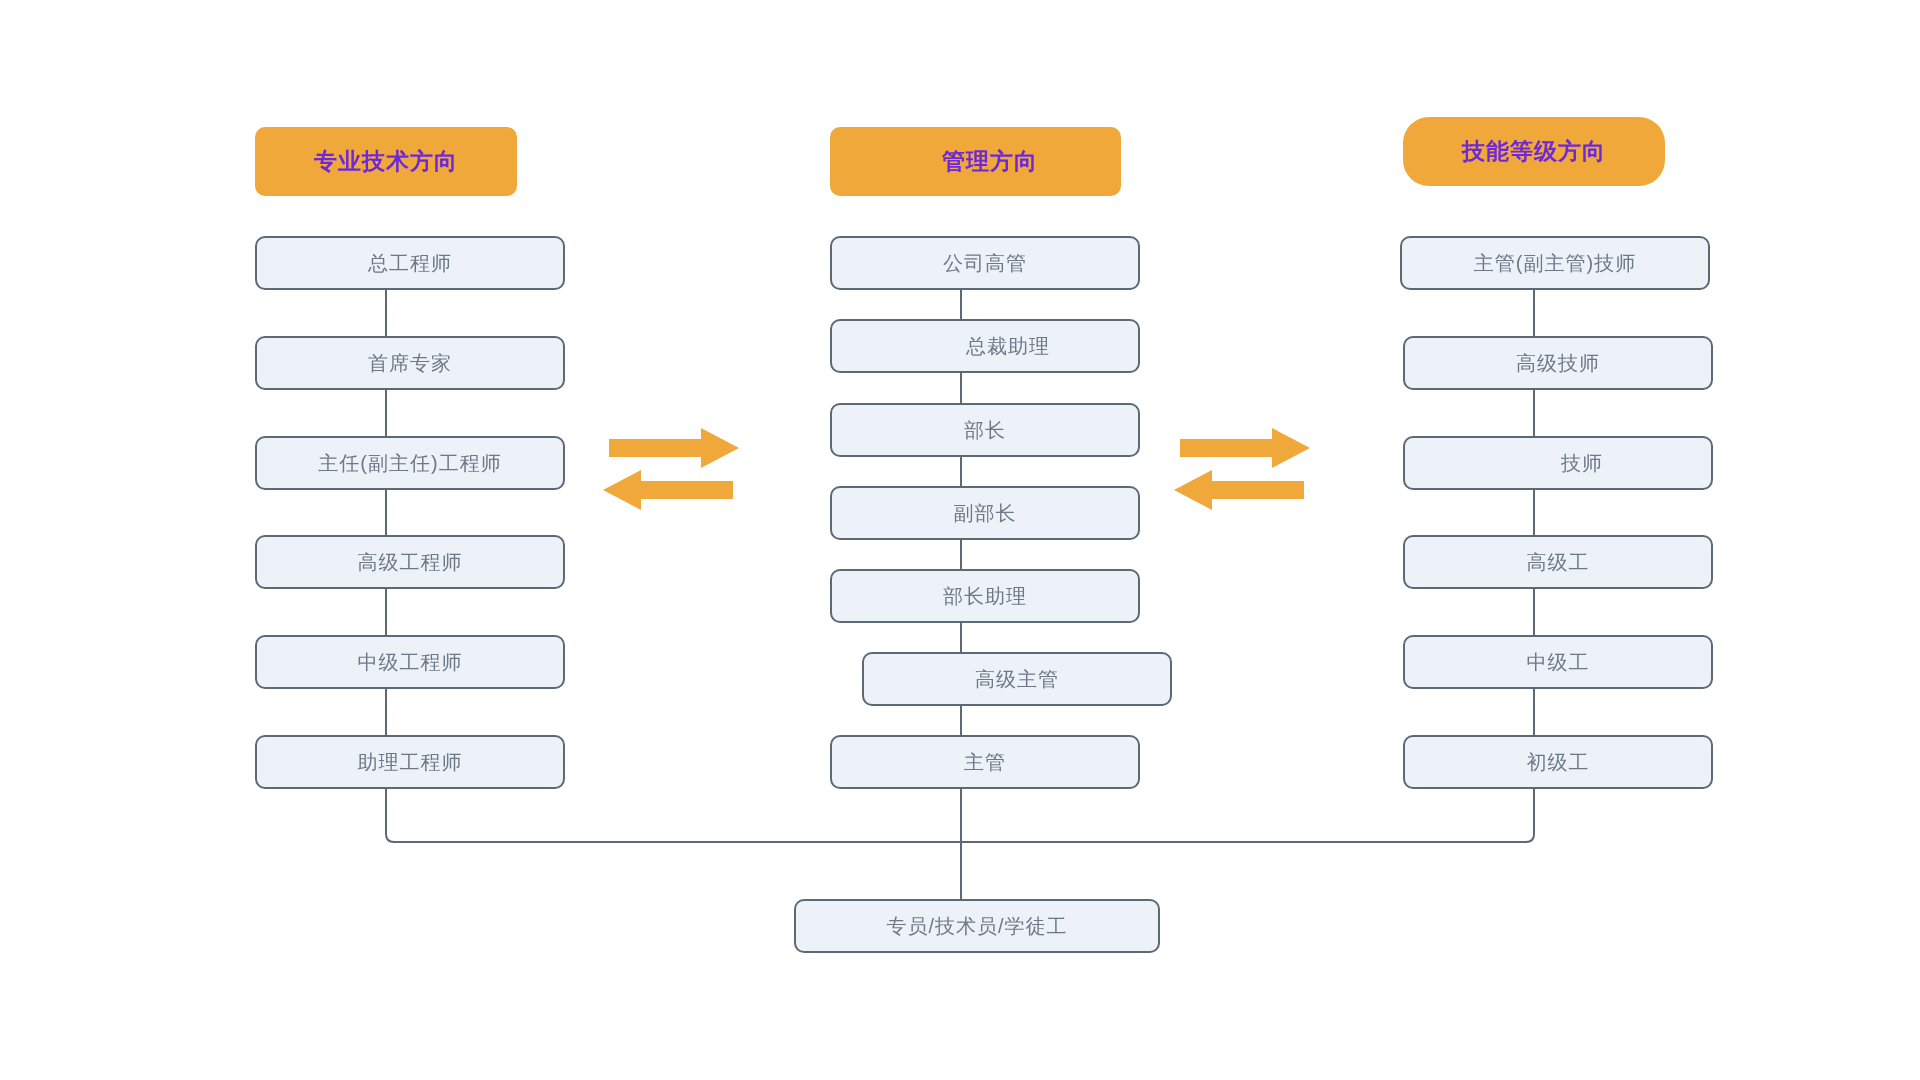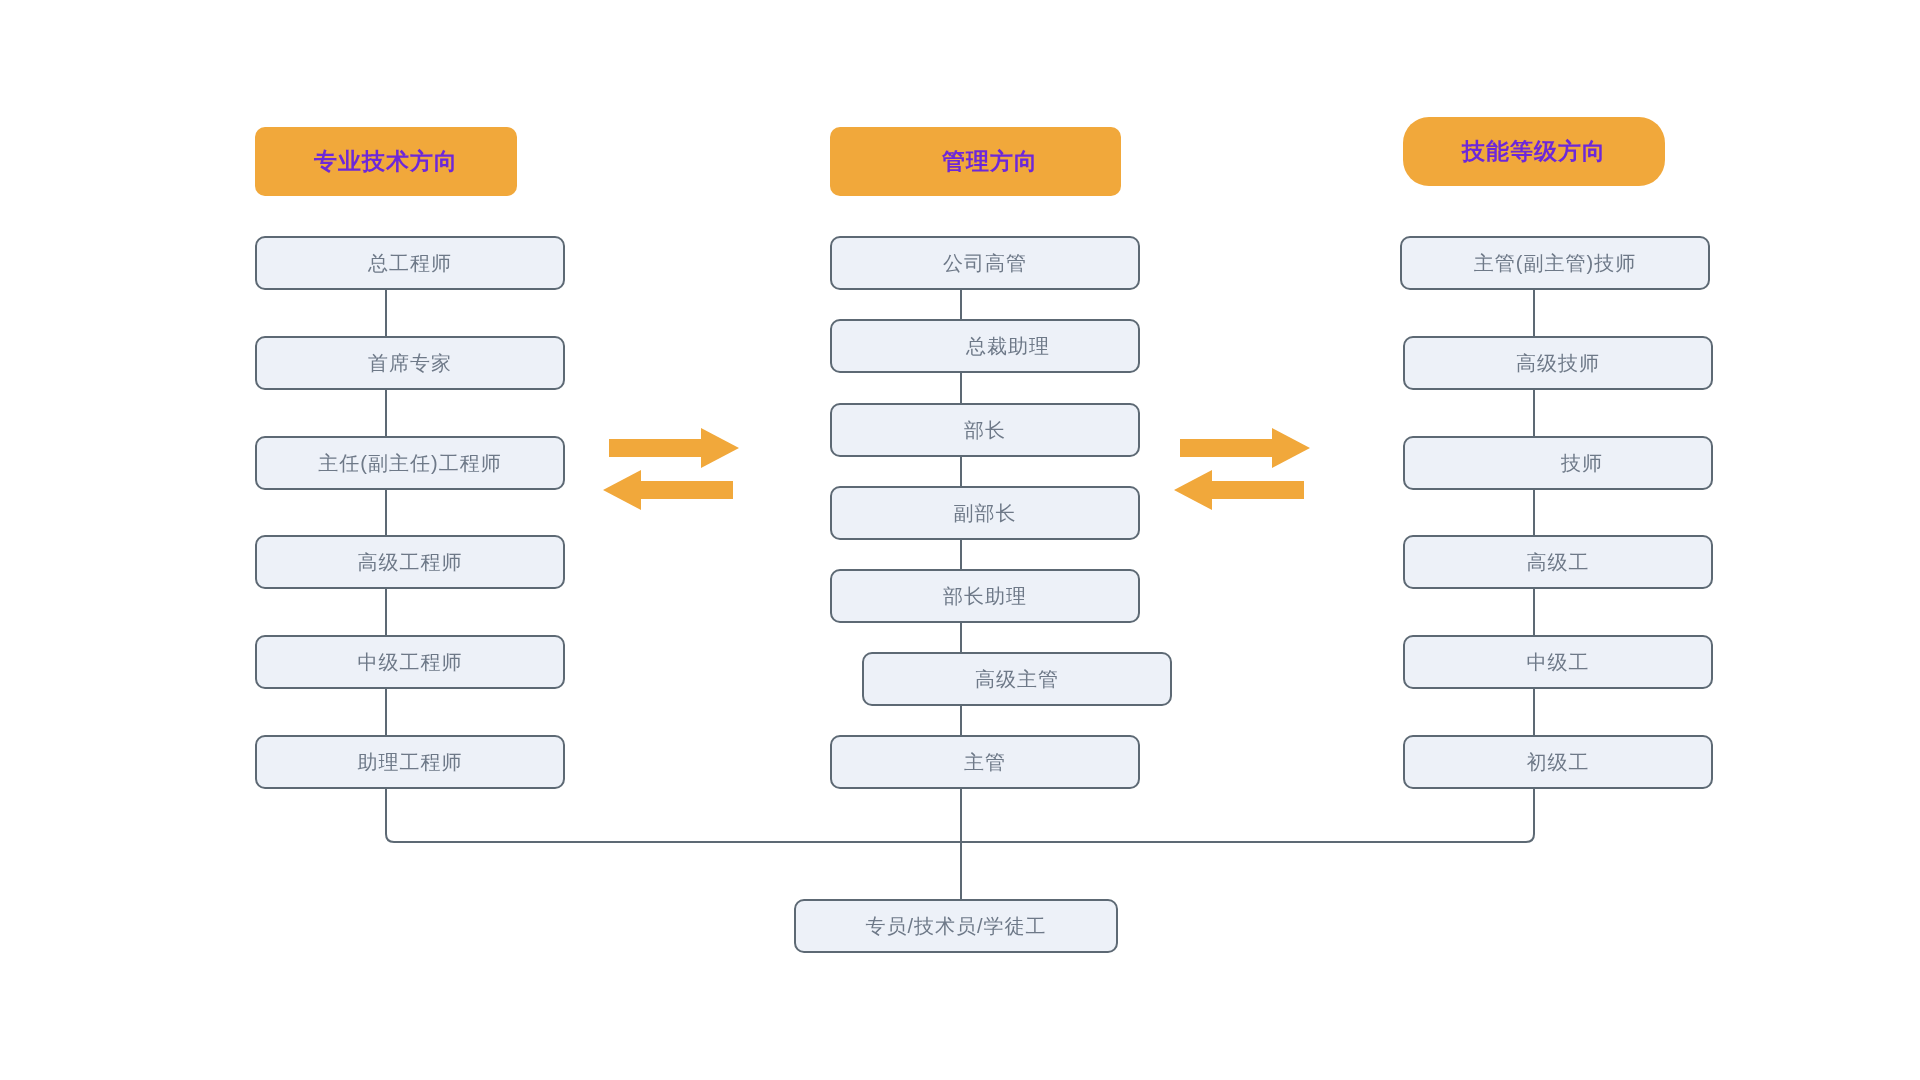--- a/index.html
+++ b/index.html
@@ -11,21 +11,21 @@
     background:#F1A83B;border-radius:10px;
     display:flex;align-items:center;justify-content:center;
     font-size:23px;font-weight:bold;color:#6d28d9;letter-spacing:1px;
   }
   .node{
     position:absolute;height:54px;width:310px;box-sizing:border-box;
     background:#EDF1F8;border:2px solid #5D6974;border-radius:10px;
     display:flex;align-items:center;justify-content:center;
     font-size:20px;color:#6E7988;letter-spacing:1px;
   }
-  .node.base{width:324px;}
+  .node.base{width:366px;}
   .arrow-pair{position:absolute;width:140px;height:84px;}
   .arrow-shape{fill:#F1A83B;}
   .line{stroke:#5D6974;stroke-width:2;fill:none;}
 </style>
 </head>
 <body>
 
 <div class="canvas">
 
   <svg class="connectors" viewBox="0 0 1920 1080">

